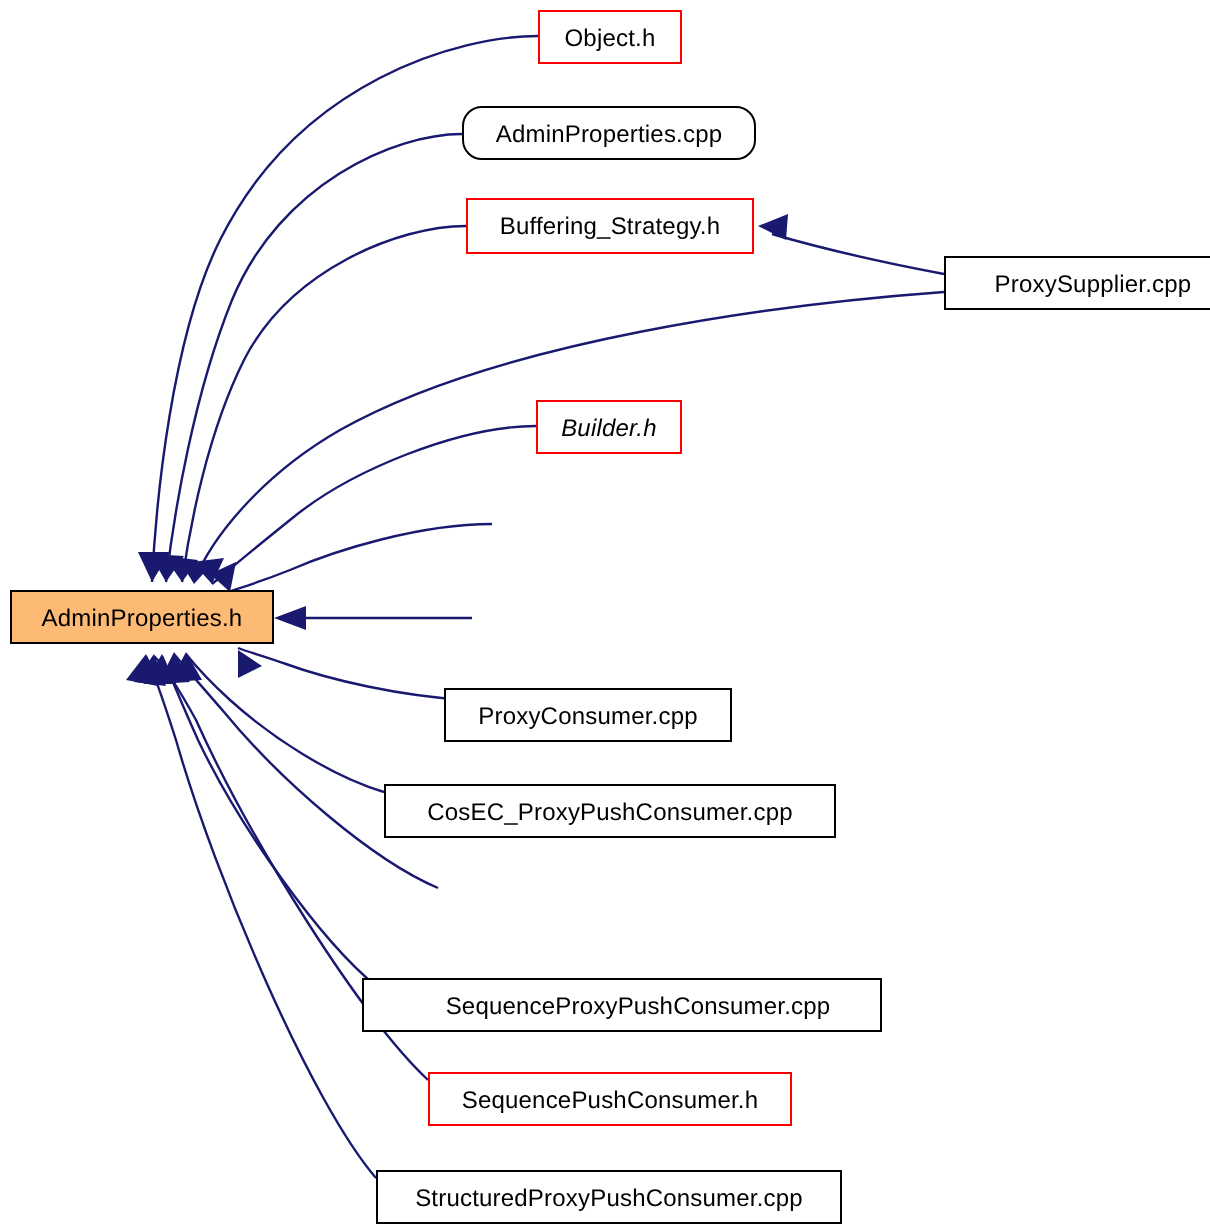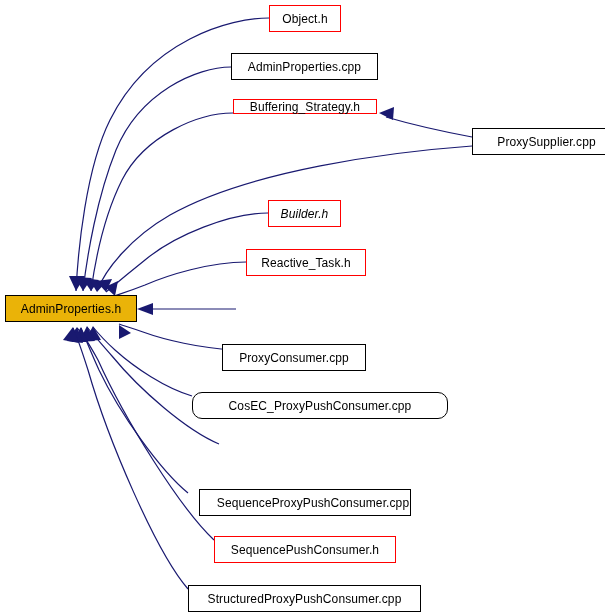--- a/index.html
+++ b/index.html
@@ -36,21 +36,21 @@
     line-height: 1;
     color: #000000;
     background: #ffffff;
     border: 1px solid #000000;
     letter-spacing: 0.1px;
   }
   .node.red {
     border-color: #ff0000;
   }
   .node.current {
-    background: #eab308;
+    background: #fdba74;
     border-color: #000000;
     text-align: right;
   }
   .node-label {
     pointer-events: none;
   }
 </style>
 </head>
 <body>
 
@@ -111,51 +111,48 @@
   </svg>
 
   <div class="node current" style="left:5px; top:295px; width:132px; height:27px;">
     <span class="node-label">AdminProperties.h</span>
   </div>
 
   <div class="node red" style="left:269px; top:5px; width:72px; height:27px;">
     <span class="node-label">Object.h</span>
   </div>
 
-  <div class="node" style="left:231px; top:53px; width:147px; height:27px;">
+  <div class="node" style="left:231px; top:53px; width:147px; height:27px;border-radius:10px;">
     <span class="node-label">AdminProperties.cpp</span>
   </div>
 
-  <div class="node red" style="left:233px; top:99px; width:144px; height:15px;">
+  <div class="node red" style="left:233px; top:99px; width:144px; height:28px;">
     <span class="node-label">Buffering_Strategy.h</span>
   </div>
 
   <div class="node" style="left:472px; top:128px; width:149px; height:27px;">
     <span class="node-label">ProxySupplier.cpp</span>
   </div>
 
   <div class="node red" style="left:268px; top:200px; width:73px; height:27px;font-style:italic;">
     <span class="node-label">Builder.h</span>
   </div>
 
-  <div class="node red" style="left:246px; top:249px; width:120px; height:27px;">
-    <span class="node-label">Reactive_Task.h</span>
-  </div>
 
 
   <div class="node" style="left:222px; top:344px; width:144px; height:27px;align-items:center;">
     <span class="node-label">ProxyConsumer.cpp</span>
   </div>
 
-  <div class="node" style="left:192px; top:392px; width:256px; height:27px;border-radius:10px;">
+  <div class="node" style="left:192px; top:392px; width:226px; height:27px;">
     <span class="node-label">CosEC_ProxyPushConsumer.cpp</span>
   </div>
 
 
-  <div class="node" style="left:199px; top:489px; width:212px; height:27px;padding-left:16px;">
+  <div class="node" style="left:181px; top:489px; width:260px; height:27px;padding-left:16px;">
     <span class="node-label">SequenceProxyPushConsumer.cpp</span>
   </div>
 
   <div class="node red" style="left:214px; top:536px; width:182px; height:27px;">
     <span class="node-label">SequencePushConsumer.h</span>
   </div>
 
   <div class="node" style="left:188px; top:585px; width:233px; height:27px;">
     <span class="node-label">StructuredProxyPushConsumer.cpp</span>
   </div>

